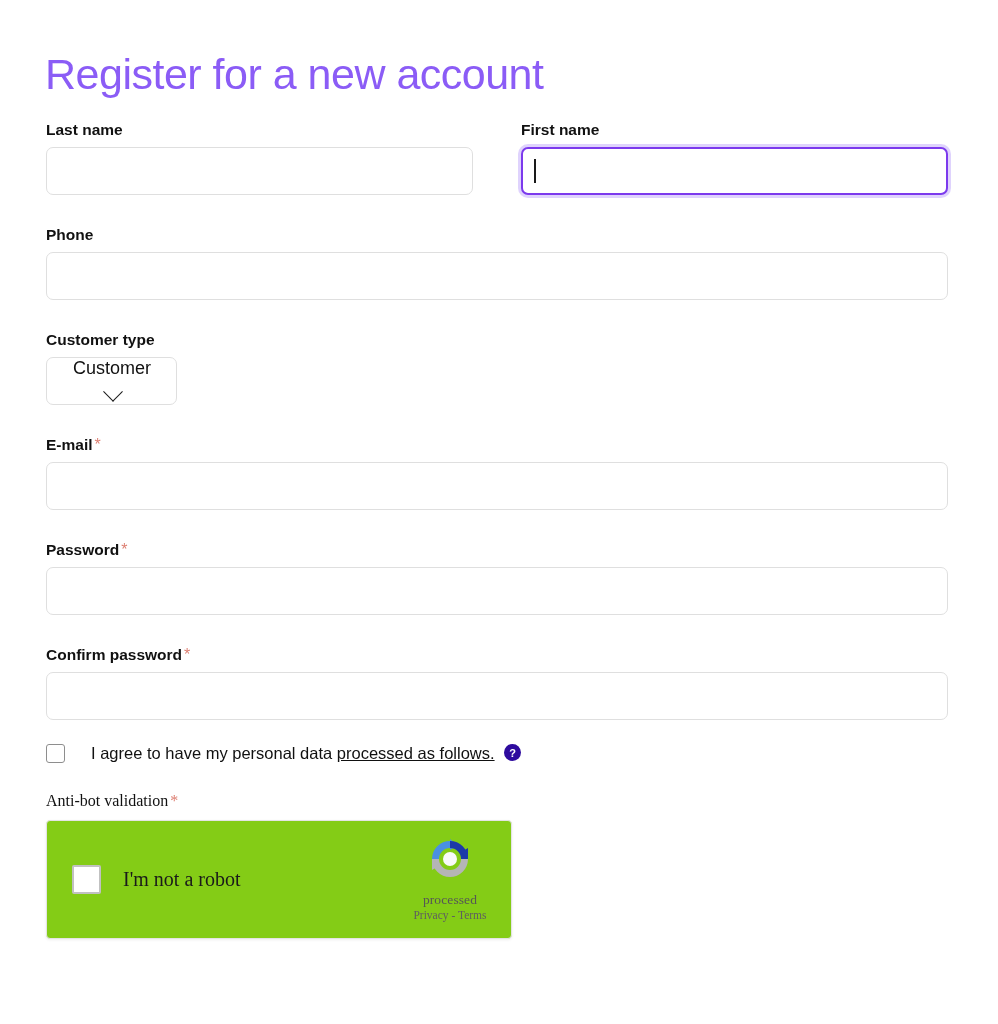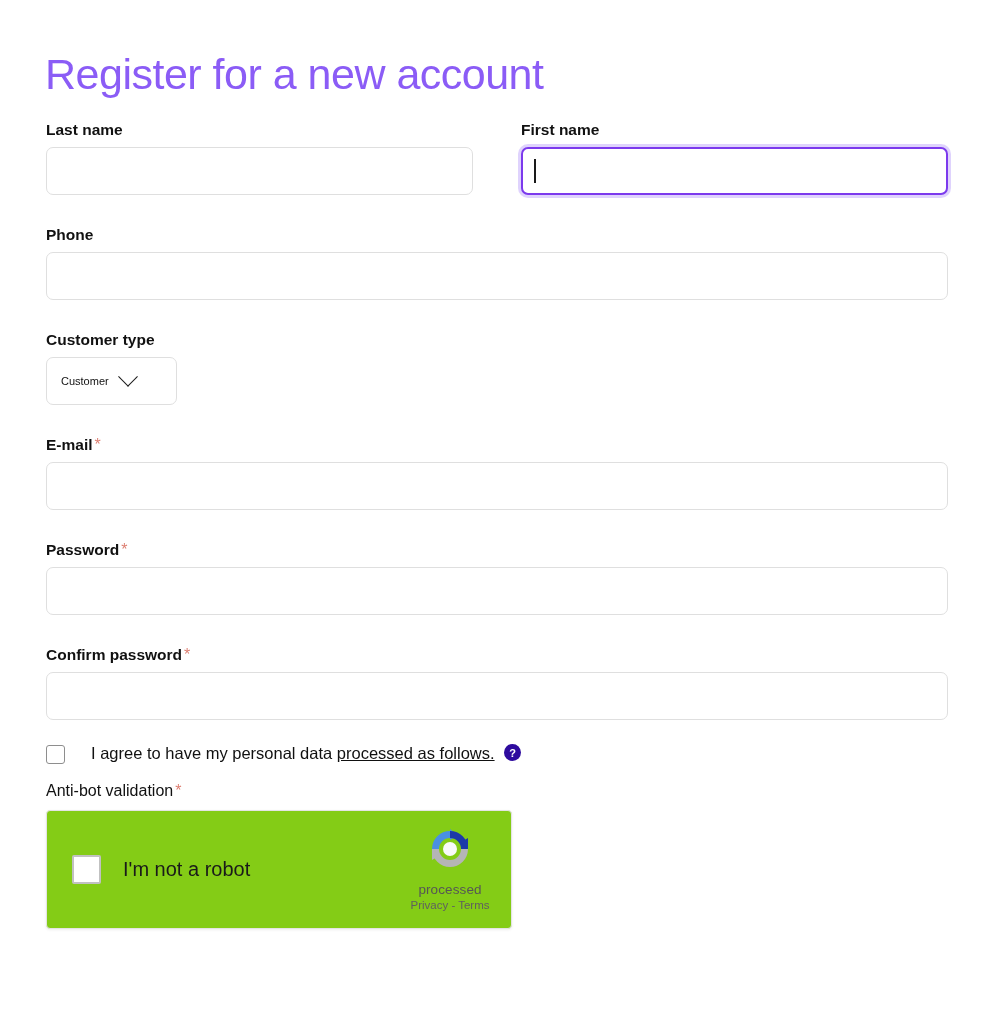--- a/index.html
+++ b/index.html
@@ -114,39 +114,40 @@
     box-sizing: border-box;
     display: flex;
     align-items: center;
     gap: 10px;
     height: 48px;
     min-width: 131px;
     padding: 0 13px 0 14px;
     border: 1px solid #dfdfdf;
     border-radius: 7px;
     background: #ffffff;
-    font-size: 11px;
+    font-size: 18px;
     color: #111111;
     cursor: pointer;
     user-select: none;
+    flex-direction: column;
   }
   .chev {
     display: inline-block;
     width: 13px;
     height: 13px;
     border-right: 1.7px solid #1a1a1a;
     border-bottom: 1.7px solid #1a1a1a;
     transform: rotate(45deg) translate(-3px, -3px);
     margin-left: 2px;
   }
 
   
   .consent-row {
     display: flex;
-    align-items: flex-end;
+    align-items: center;
     gap: 0;
     margin-top: 22px;
   }
   .cb {
     box-sizing: border-box;
     width: 19px;
     height: 19px;
     border: 1.6px solid #8e8e8e;
     border-radius: 3px;
     background: #ffffff;
@@ -169,21 +170,22 @@
     display: inline-block;
     vertical-align: -2px;
     margin-left: 9px;
     width: 17px;
     height: 17px;
     cursor: pointer;
   }
 
   
   .antibot-label {
-    margin-top: 17px;
+    margin-top: 27px;
+    font-family: Liberation Serif, serif;
   }
 
   .recaptcha {
     box-sizing: border-box;
     position: relative;
     width: 466px;
     height: 119px;
     margin-top: 9px;
     background: #84cc16;
     border: 1px solid #e4e4e4;

